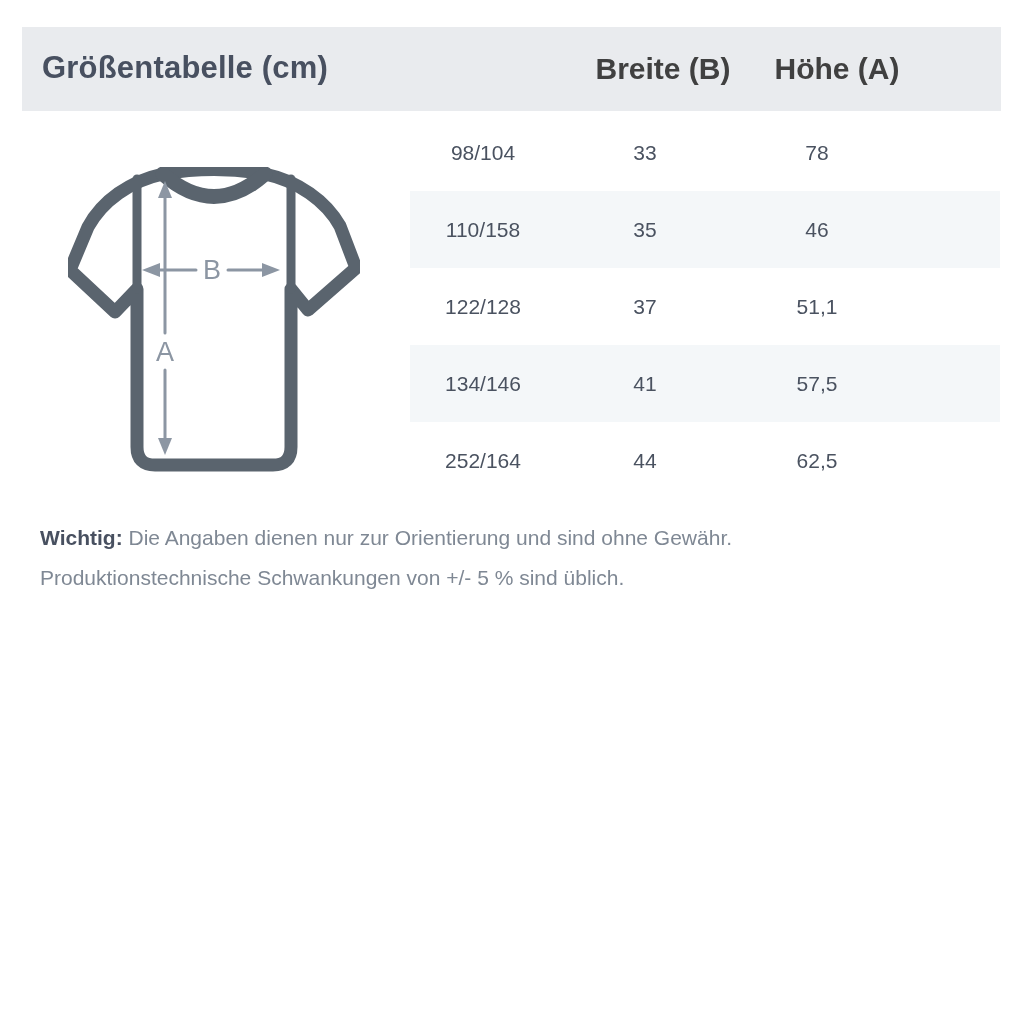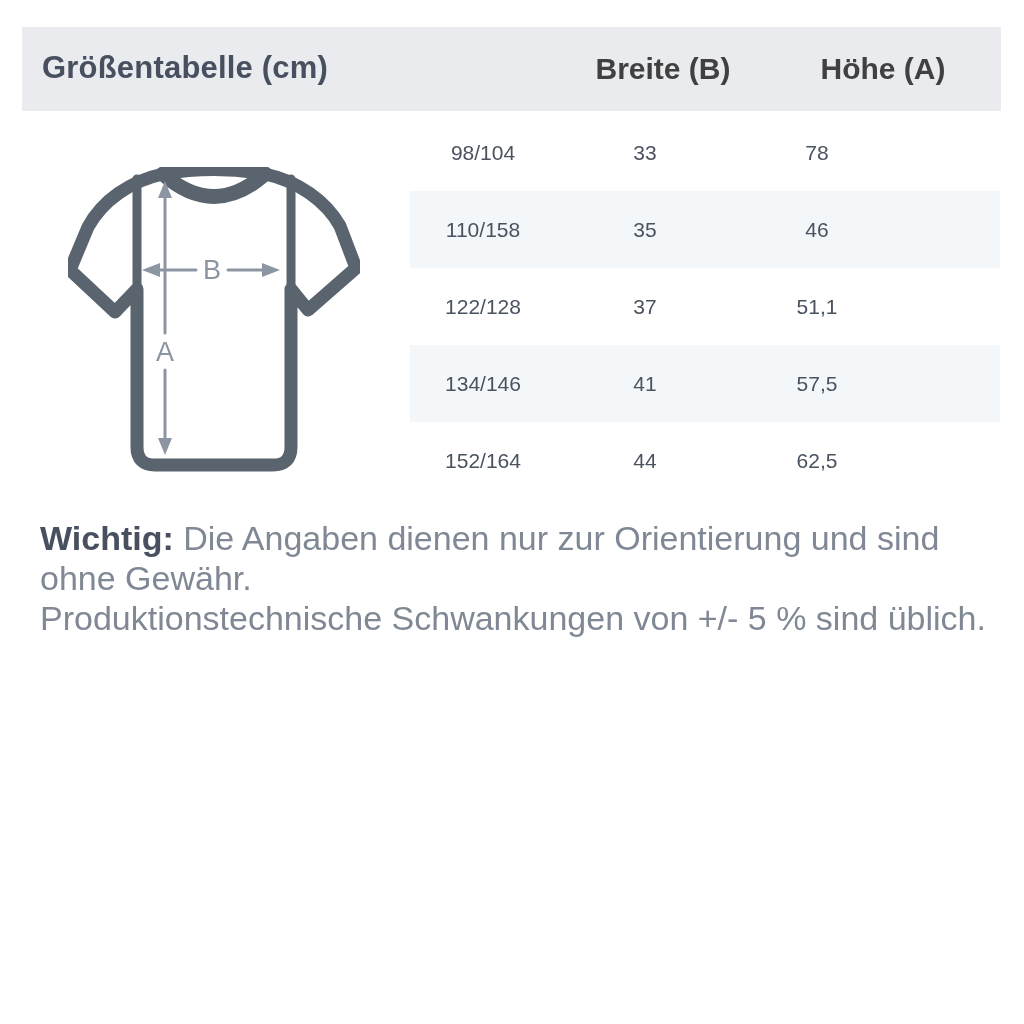--- a/index.html
+++ b/index.html
@@ -30,21 +30,21 @@
   }
   .header-col {
     position: absolute; top: 0; height: 84px;
     display: flex; align-items: center;
     transform: translateX(-50%);
     font-size: 30px; font-weight: bold;
     color: #404040;
     white-space: nowrap;
   }
   .header-col.breite { left: 641px; }
-  .header-col.hoehe  { left: 815px; margin-left: 46px; }
+  .header-col.hoehe  { left: 815px; }
 
   
   .shirt-wrap {
     position: absolute;
     left: 68px; top: 167px;
     width: 292px; height: 305px;
   }
 
   
   .size-table {
@@ -66,21 +66,21 @@
   }
   .cell.size   { width: 146px; }
   .cell.breite { width: 178px; }
   .cell.hoehe  { width: 166px; }
 
   
   .note {
     position: absolute;
     left: 40px; top: 518px;
     width: 950px;
-    font-size: 34px;
+    font-size: 21px;
     line-height: 40px;
     color: #7f8894;
   }
   .note .bold {
     font-weight: bold;
     color: #485060;
   }
 </style>
 </head>
 <body>
@@ -152,21 +152,21 @@
       <div class="cell size">122/128</div>
       <div class="cell breite">37</div>
       <div class="cell hoehe">51,1</div>
     </div>
     <div class="size-row">
       <div class="cell size">134/146</div>
       <div class="cell breite">41</div>
       <div class="cell hoehe">57,5</div>
     </div>
     <div class="size-row">
-      <div class="cell size">152/164</div>
+      <div class="cell size">252/164</div>
       <div class="cell breite">44</div>
       <div class="cell hoehe">62,5</div>
     </div>
   </div>
 
   <div class="note">
     <div><span class="bold">Wichtig:</span><span> Die Angaben dienen nur zur Orientierung und sind ohne Gewähr.</span></div>
     <div>Produktionstechnische Schwankungen von +/- 5 % sind üblich.</div>
   </div>
 

